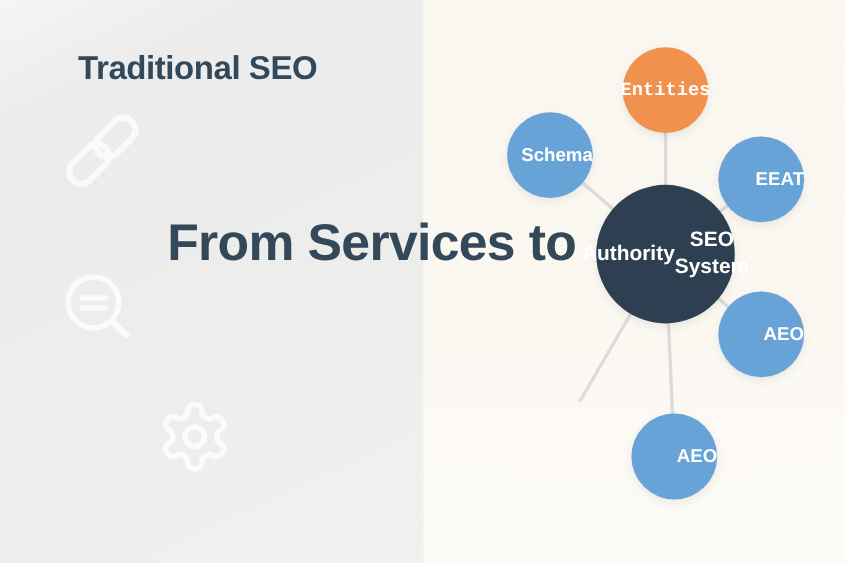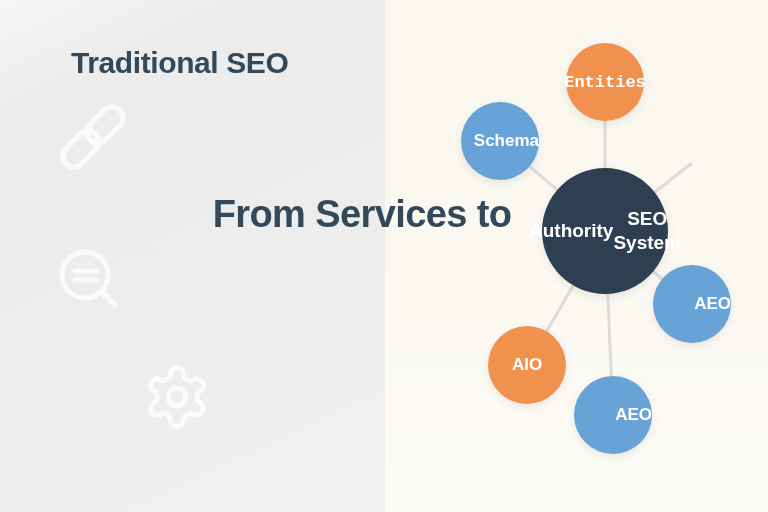--- a/index.html
+++ b/index.html
@@ -29,24 +29,23 @@
   .deco-icon {
     position: absolute;
     opacity: 0.78;
   }
   .icon-link   { left: 52px;  top: 97px;  }
   .icon-search { left: 48px;  top: 238px; }
   .icon-gear   { left: 142px; top: 362px; }
 
   .main-title {
     position: absolute;
-    left: 162px; top: 193px;
+    left: 152px; top: 193px;
     width: 400px;
-    text-align: center;
-    font-size: 38px;
+    font-size: 47px;
     line-height: 1.13;
     font-weight: 700;
     letter-spacing: -0.6px;
     color: #33495a;
   }
   .main-title span { display: block; }
 
   .connectors {
     position: absolute;
     left: 0; top: 0;
@@ -125,28 +124,28 @@
   </svg>
 
   <div class="node node--sat node--orange pos-entities">
     <span>Entities</span>
   </div>
 
   <div class="node node--sat node--blue pos-schema">
     <span>Schema</span>
   </div>
 
+  <div class="node node--sat node--blue pos-eeat">
+    <span>EEAT</span>
+  </div>
 
   <div class="node node--sat node--blue pos-aeo-right">
     <span>AEO</span>
   </div>
 
-  <div class="node node--sat node--orange pos-aio">
-    <span>AIO</span>
-  </div>
 
   <div class="node node--sat node--blue pos-aeo-bottom">
     <span>AEO</span>
   </div>
 
   <div class="node node--center pos-center">
     <div>Authority</div>
     <div>SEO System</div>
   </div>
 

